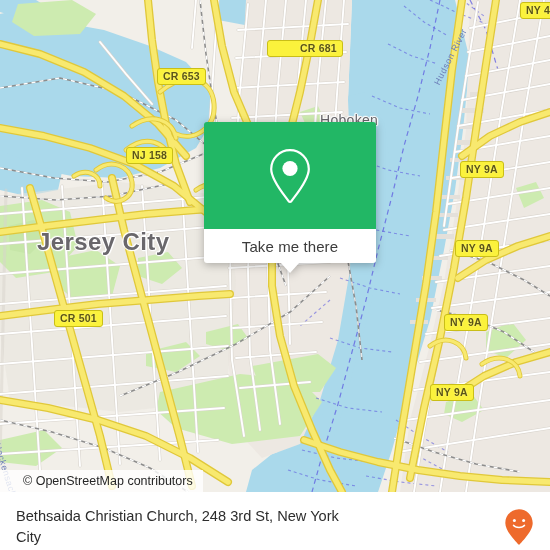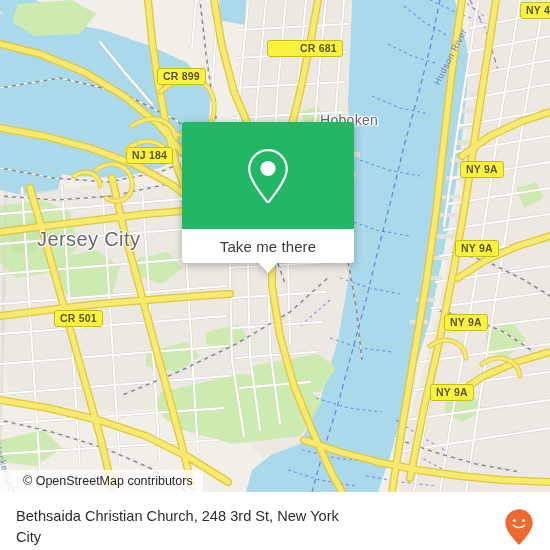--- a/index.html
+++ b/index.html
@@ -60,22 +60,23 @@
     position: absolute;
     color: #69676B;
     white-space: nowrap;
     font-family: "Liberation Sans", sans-serif;
     text-shadow:
       1.2px 0 1px #fff, -1.2px 0 1px #fff,
       0 1.2px 1px #fff, 0 -1.2px 1px #fff,
       1px 1px 1px #fff, -1px -1px 1px #fff;
   }
   .place-city {
-    font-size: 20px;
+    font-size: 24px;
     letter-spacing: 0.4px;
+    font-weight: bold;
   }
   .place-town {
     font-size: 14px;
     letter-spacing: 0.3px;
   }
   .place-water {
     color: #6C7DB8;
     font-size: 9px;
     letter-spacing: 0.6px;
     text-shadow: none;
@@ -101,21 +102,21 @@
     background: rgba(255,255,255,0.80);
     color: #262626;
     font-size: 12.5px;
     font-family: "Liberation Sans", sans-serif;
     white-space: nowrap;
   }
 
   
   #callout {
     position: absolute;
-    left: 182px;
+    left: 204px;
     top: 122px;
     width: 172px;
     filter: drop-shadow(0 2px 4px rgba(0,0,0,0.28));
   }
   #callout-green {
     background: #22B765;
     height: 107px;
     border-radius: 3px 3px 0 0;
     display: flex;
     align-items: center;
@@ -556,22 +557,22 @@
       </g>
     </svg>
 
     <div class="place-label place-city" style="left:37px; top:228px;">Jersey City</div>
     <div class="place-label place-town" style="left:320px; top:112px;">Hoboken</div>
 
     <div class="place-label place-water rot-river-hack" style="left:2px; top:442px;">Hackensack River</div>
     <div class="place-label place-water rot-river-hud" style="left:432px; top:82px;">Hudson River</div>
 
     <div class="shield" style="left:267px; top:40px;padding-left:32px;">CR 681</div>
-    <div class="shield" style="left:157px; top:68px;">CR 899</div>
-    <div class="shield" style="left:126px; top:147px;">NJ 184</div>
+    <div class="shield" style="left:157px; top:68px;">CR 653</div>
+    <div class="shield" style="left:126px; top:147px;">NJ 158</div>
     <div class="shield" style="left:460px; top:161px;">NY 9A</div>
     <div class="shield" style="left:520px; top:2px;">NY 4</div>
     <div class="shield" style="left:455px; top:240px;">NY 9A</div>
     <div class="shield" style="left:54px; top:310px;">CR 501</div>
     <div class="shield" style="left:444px; top:314px;">NY 9A</div>
     <div class="shield" style="left:430px; top:384px;">NY 9A</div>
 
     <div id="callout">
       <div id="callout-green">
         <svg id="callout-pin" width="46" height="58" viewBox="0 0 46 58">

